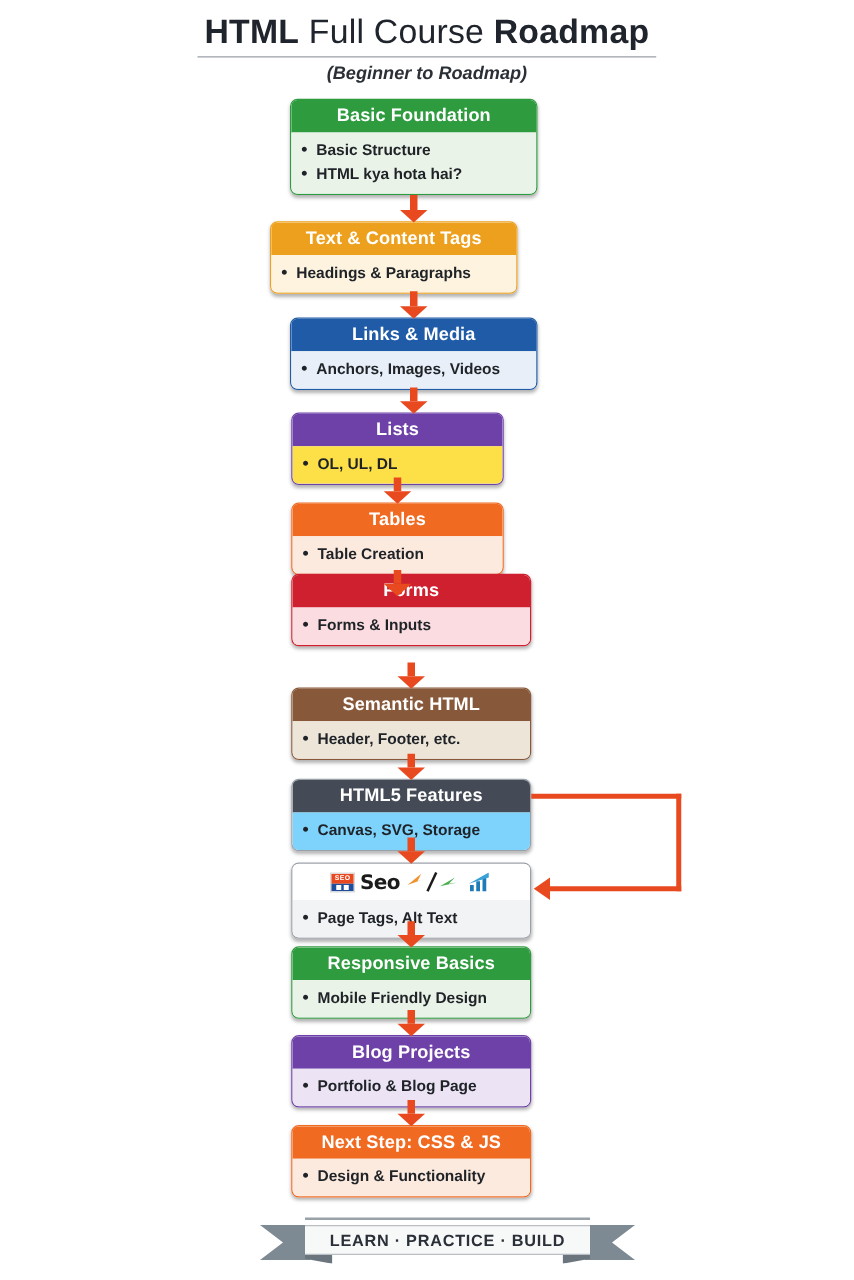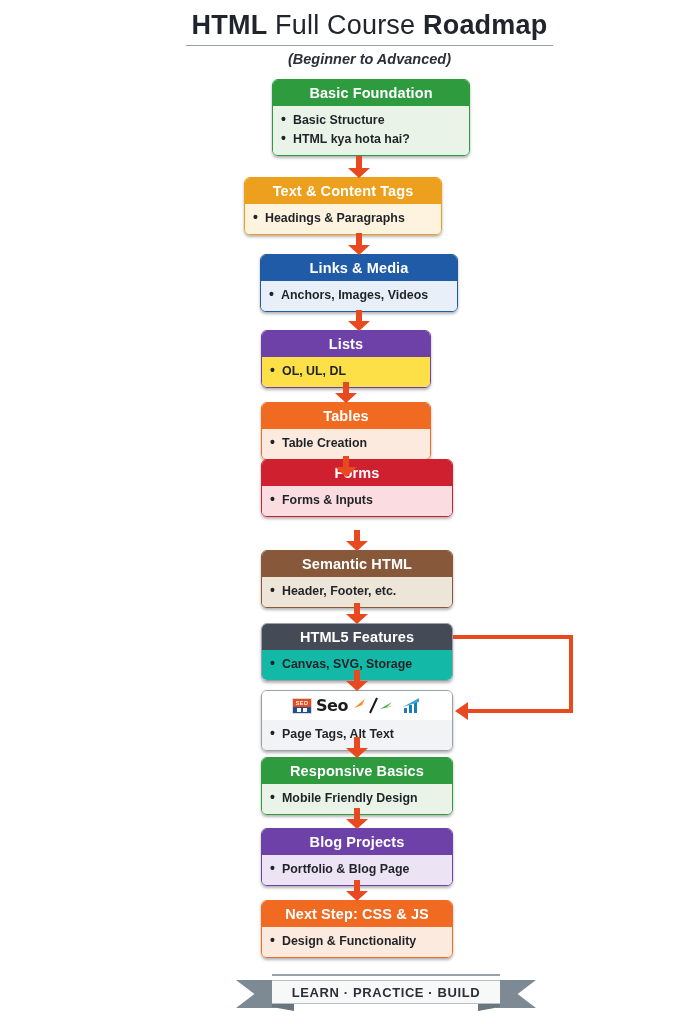--- a/index.html
+++ b/index.html
@@ -10,21 +10,20 @@
     background: #ffffff;
     font-family: "Liberation Sans", sans-serif;
     overflow: hidden;
   }
 
   #page {
     position: relative;
     width: 620px;
     height: 1024px;
     background: #ffffff;
-    margin-left: 28px;
   }
 
   
   .title-wrap {
     position: absolute;
     top: 10px;
     left: 0;
     width: 683px;
     text-align: center;
   }
@@ -200,25 +199,25 @@
   .ribbon .fold.left  { left: 36px;  clip-path: polygon(0 0, 100% 0, 100% 100%, 0 55%); }
   .ribbon .fold.right { right: 36px; clip-path: polygon(0 0, 100% 0, 100% 55%, 0 100%); }
 </style>
 </head>
 <body>
 
 <div id="page">
 
   <div class="title-wrap">
     <div class="main-title"><span class="b">HTML</span><span> Full Course </span><span class="b">Roadmap</span></div>
-    <div class="subtitle">(Beginner to Advanced)</div>
+    <div class="subtitle">(Beginner to Roadmap)</div>
   </div>
 
   <div id="flow-layer">
-      <div class="card" style="left: 244px; top: 79px; width: 198px; border: 1px solid rgb(46, 155, 63);">
+      <div class="card" style="left: 232px; top: 79px; width: 198px; border: 1px solid rgb(46, 155, 63);">
         <div class="card-head" style="background: rgb(46, 155, 63);">Basic Foundation</div>
         <div class="card-body" style="background: rgb(233, 243, 231);">
           <ul>
             <li>Basic Structure</li>
             <li>HTML kya hota hai?</li>
           </ul>
         </div>
       </div>
       <div class="card" style="left: 216px; top: 177px; width: 198px; border: 1px solid rgb(237, 160, 29);">
         <div class="card-head" style="background: rgb(237, 160, 29);">Text &amp; Content Tags</div>
@@ -263,21 +262,21 @@
       <div class="card" style="left: 233px; top: 550px; width: 192px; border: 1px solid rgb(135, 89, 58);">
         <div class="card-head" style="background: rgb(135, 89, 58);">Semantic HTML</div>
         <div class="card-body" style="background: rgb(238, 229, 217);">
           <ul>
             <li>Header, Footer, etc.</li>
           </ul>
         </div>
       </div>
       <div class="card" style="left: 233px; top: 623px; width: 192px; border: 1px solid rgb(154, 160, 168);">
         <div class="card-head" style="background: rgb(68, 75, 87);">HTML5 Features</div>
-        <div class="card-body" style="background: #14b8a6;">
+        <div class="card-body" style="background: #7dd3fc;">
           <ul>
             <li>Canvas, SVG, Storage</li>
           </ul>
         </div>
       </div>
       <div class="card" style="left: 233px; top: 757px; width: 192px; border: 1px solid rgb(46, 155, 63);">
         <div class="card-head" style="background: rgb(46, 155, 63);">Responsive Basics</div>
         <div class="card-body" style="background: rgb(233, 243, 231);">
           <ul>
             <li>Mobile Friendly Design</li>

